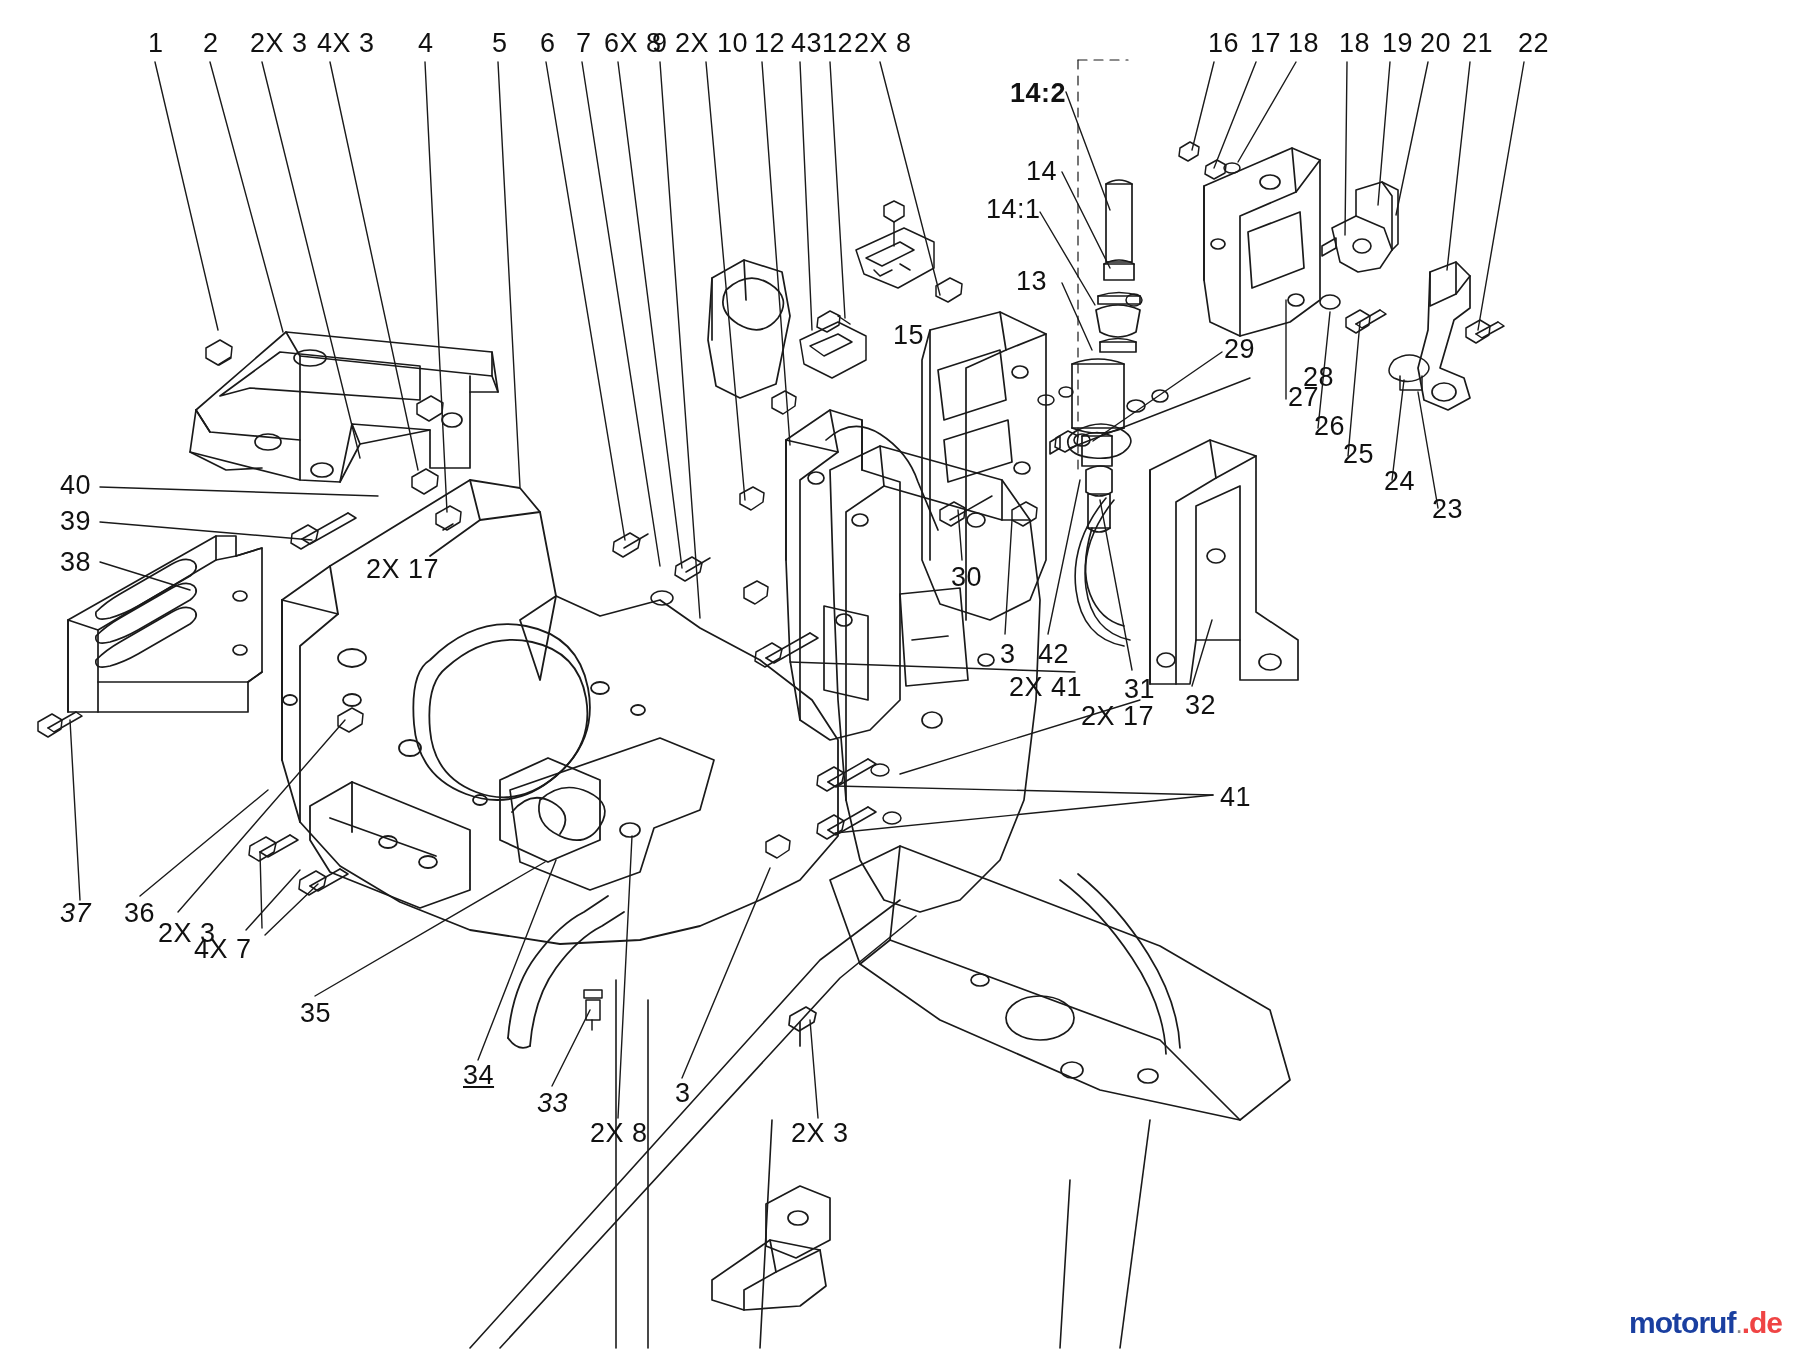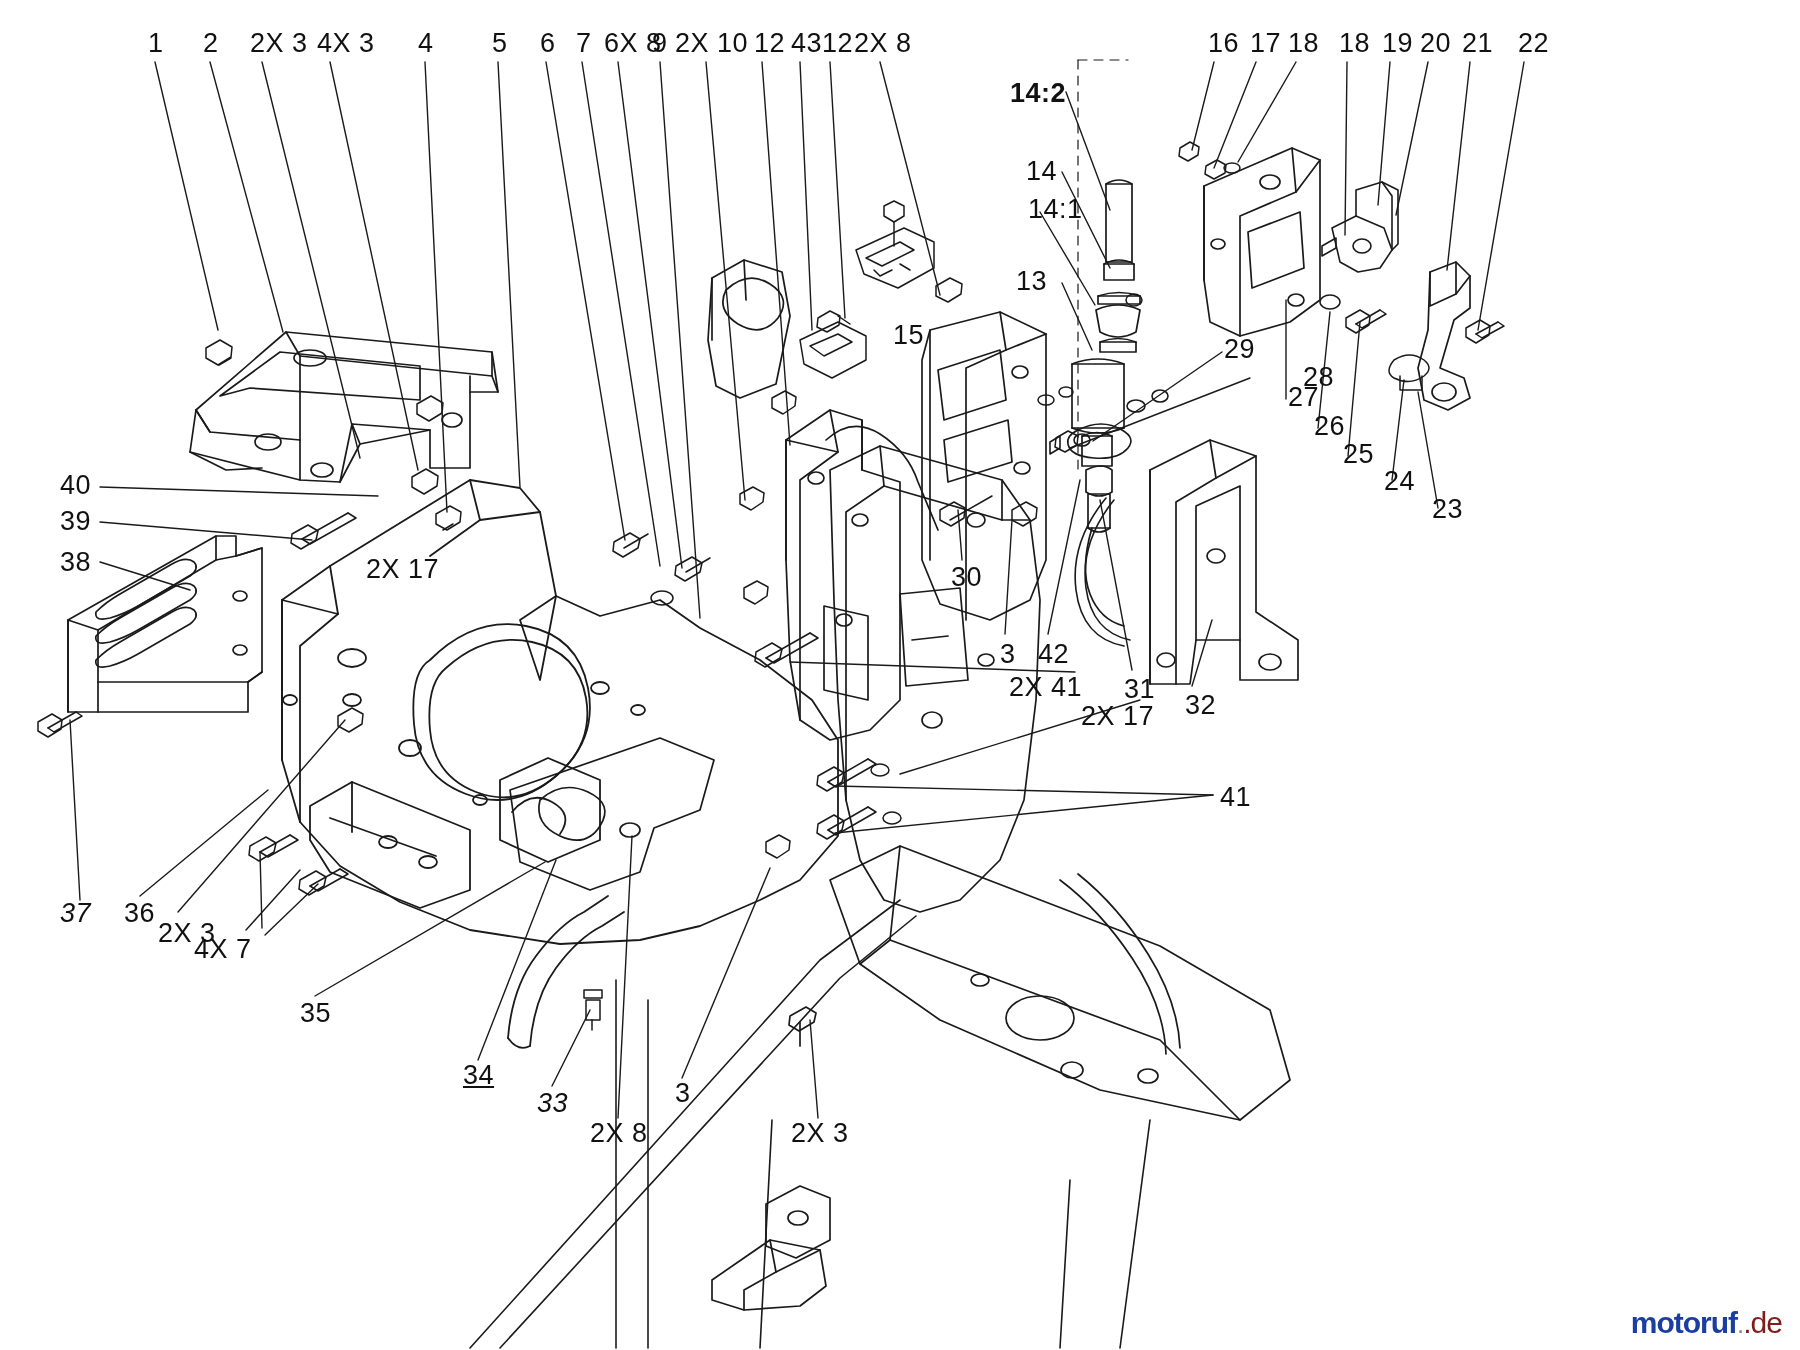--- a/index.html
+++ b/index.html
@@ -4,21 +4,21 @@
 <style>
   html,body{margin:0;padding:0;background:#fff;}
   body{width:1800px;height:1350px;position:relative;overflow:hidden;
        font-family:"Liberation Sans", sans-serif;color:#000;}
   #stage{position:absolute;left:0;top:0;width:1800px;height:1350px;}
   .lbl{position:absolute;font-size:27px;line-height:27px;white-space:nowrap;
        color:#111;letter-spacing:.5px;}
   svg.art{position:absolute;left:0;top:0;width:1800px;height:1350px;}
   .brand{position:absolute;right:18px;bottom:10px;font-size:30px;font-weight:700;
          color:#1a3fa0;letter-spacing:-1px;}
-  .brand .de{color:#7f1d1d;font-weight:400;}
+  .brand .de{color:#ef4444;font-weight:700;}
   .brand .dot{color:#888;font-weight:400;font-size:26px;}
 </style>
 </head>
 <body>
 
 <div id="stage">
 
   <svg class="art" viewBox="0 0 1800 1350">
     <g fill="none" stroke="#1a1a1a" stroke-width="1.6" stroke-linejoin="round" stroke-linecap="round">
 
@@ -457,21 +457,21 @@
   <div class="lbl" style="left:1250px;top:30px;">17</div>
   <div class="lbl" style="left:1288px;top:30px;">18</div>
   <div class="lbl" style="left:1339px;top:30px;">18</div>
   <div class="lbl" style="left:1382px;top:30px;">19</div>
   <div class="lbl" style="left:1420px;top:30px;">20</div>
   <div class="lbl" style="left:1462px;top:30px;">21</div>
   <div class="lbl" style="left:1518px;top:30px;">22</div>
 
   <div class="lbl" style="left:1010px;top:80px;font-weight:bold;">14:2</div>
   <div class="lbl" style="left:1026px;top:158px;">14</div>
-  <div class="lbl" style="left:1028px;top:196px;">14:1</div>
+  <div class="lbl" style="left:986px;top:196px;">14:1</div>
   <div class="lbl" style="left:1016px;top:268px;">13</div>
 
   <div class="lbl" style="left:60px;top:472px;">40</div>
   <div class="lbl" style="left:60px;top:508px;">39</div>
   <div class="lbl" style="left:60px;top:549px;">38</div>
 
   <div class="lbl" style="left:893px;top:322px;">15</div>
   <div class="lbl" style="left:366px;top:556px;">2X 17</div>
 
   <div class="lbl" style="left:1224px;top:336px;">29</div>

